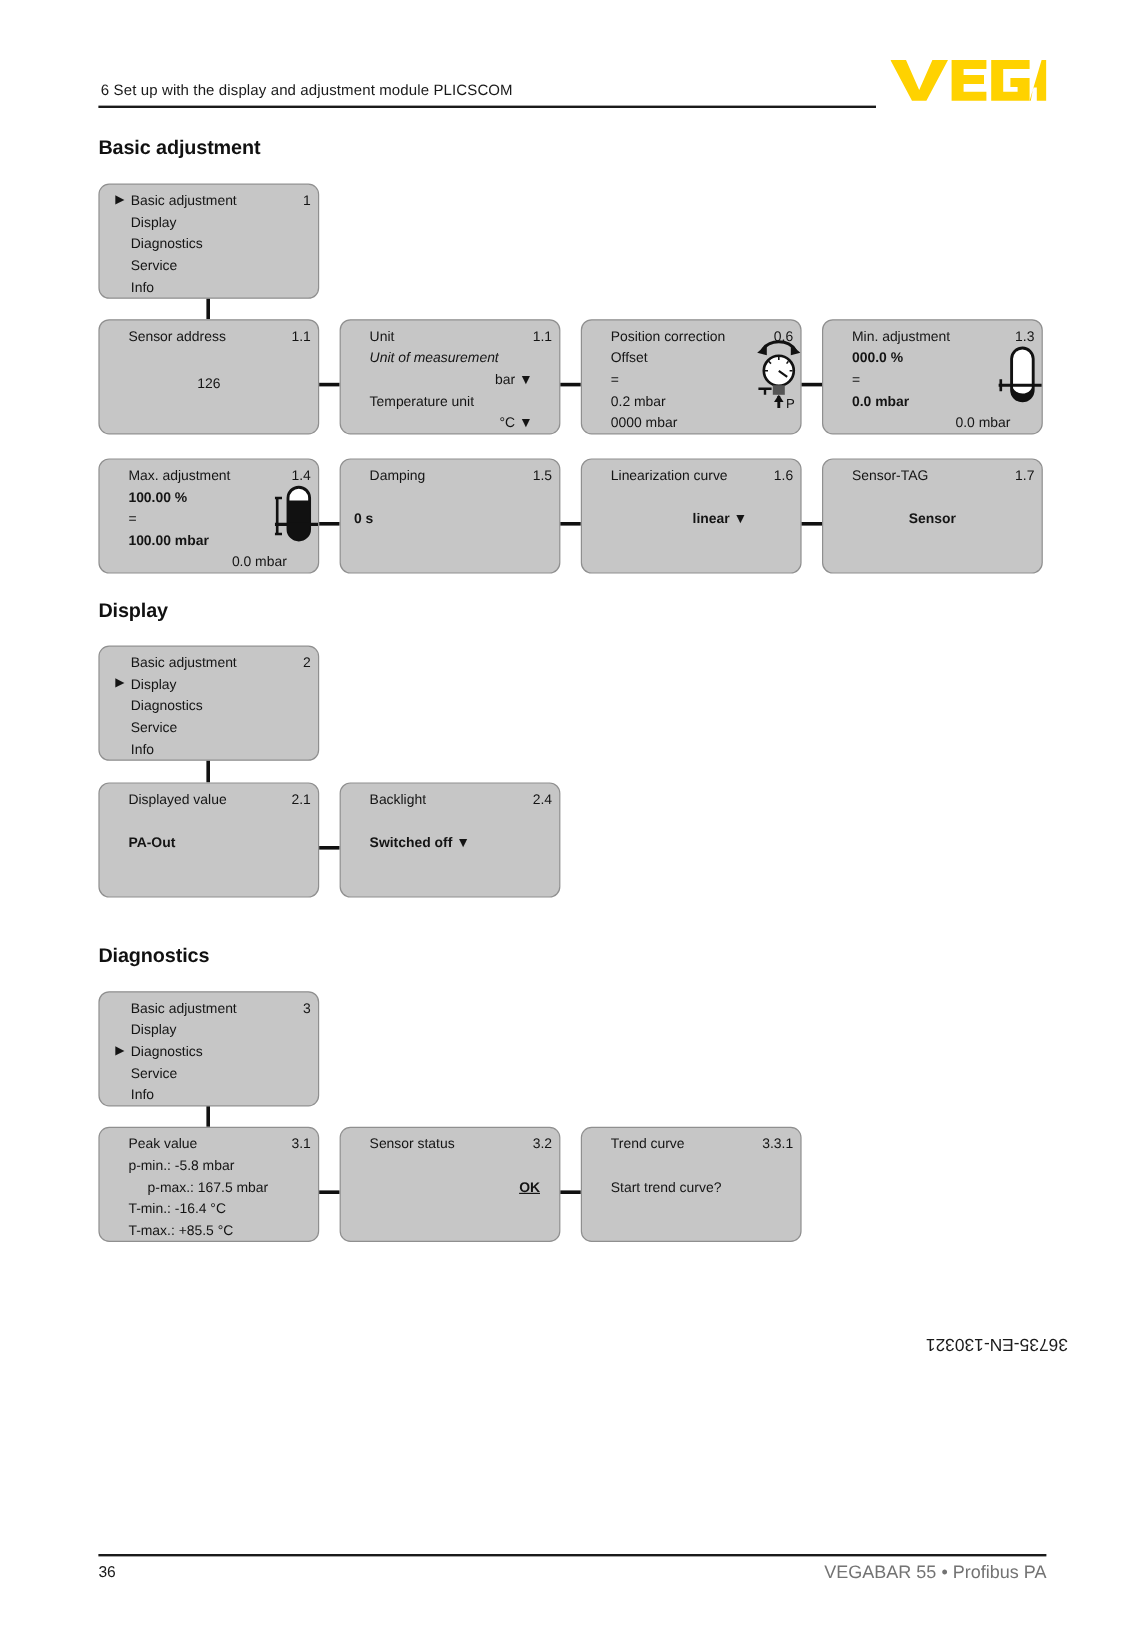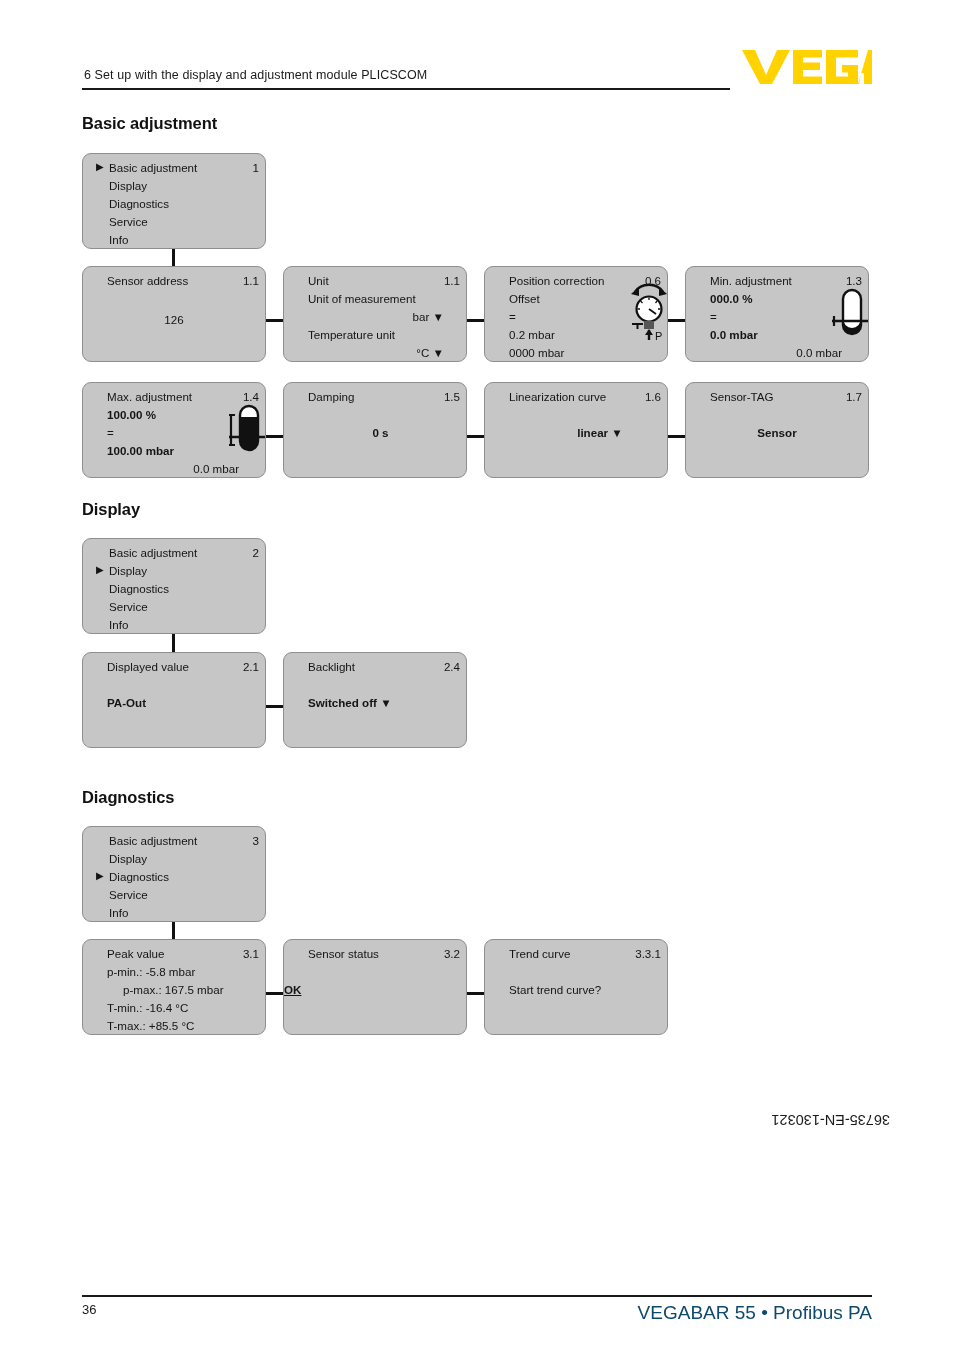--- a/index.html
+++ b/index.html
@@ -126,22 +126,22 @@
     position: absolute;
     left: 82px;
     top: 1302px;
     font-size: 13px;
     color: #1a1a1a;
   }
   .ftr-doc {
     position: absolute;
     right: 82px;
     top: 1302px;
-    font-size: 19px;
-    color: #0c4a6e;
+    font-size: 15px;
+    color: #737373;
     white-space: nowrap;
   }
   .side-code {
     position: absolute;
     right: 64px;
     top: 1128px;
     font-size: 14.5px;
     color: #1a1a1a;
     white-space: nowrap;
     transform-origin: 100% 0;
@@ -184,21 +184,21 @@
     <div class="num" style="right:6px;">1.1</div>
     <div class="row" style="left:24px; top:8px;">Sensor address</div>
     <div class="row" style="left:0; right:0; top:47px; text-align:center;">126</div>
   </div>
 
   <div class="conn-h" style="left:266px; top:319px; width:17px;"></div>
 
   <div class="box" style="left:283px; top:266px; width:184px; height:96px;">
     <div class="num" style="right:6px;">1.1</div>
     <div class="row" style="left:24px; top:8px;">Unit</div>
-    <div class="row" style="left:24px; top:26px;">Unit of measurement</div>
+    <div class="row" style="left:24px; top:26px;font-style:italic;">Unit of measurement</div>
     <div class="row" style="right:22px; top:44px;">bar ▼</div>
     <div class="row" style="left:24px; top:62px;">Temperature unit</div>
     <div class="row" style="right:22px; top:80px;">°C ▼</div>
   </div>
 
   <div class="conn-h" style="left:467px; top:319px; width:17px;"></div>
 
   <div class="box" style="left:484px; top:266px; width:184px; height:96px;">
     <div class="num" style="right:6px;">0.6</div>
     <div class="row" style="left:24px; top:8px;">Position correction</div>
@@ -263,21 +263,21 @@
       <line x1="0" y1="14" x2="6" y2="14" stroke="#111" stroke-width="2"></line>
       <line x1="0" y1="44" x2="6" y2="44" stroke="#111" stroke-width="2"></line>
     </svg>
   </div>
 
   <div class="conn-h" style="left:266px; top:435px; width:17px;"></div>
 
   <div class="box" style="left:283px; top:382px; width:184px; height:96px;">
     <div class="num" style="right:6px;text-align:center;">1.5</div>
     <div class="row" style="left:24px; top:8px;">Damping</div>
-    <div class="row bold" style="left:11px; right:0; top:44px; text-align:center;">0 s</div>
+    <div class="row bold" style="left:11px; right:0; top:44px; ">0 s</div>
   </div>
 
   <div class="conn-h" style="left:467px; top:435px; width:17px;"></div>
 
   <div class="box" style="left:484px; top:382px; width:184px; height:96px;">
     <div class="num" style="right:6px;">1.6</div>
     <div class="row" style="left:24px; top:8px;">Linearization curve</div>
     <div class="row bold" style="left:0; right:0; top:44px; text-align:center;margin-left:48px;">linear ▼</div>
   </div>
 
@@ -338,21 +338,21 @@
     <div class="row" style="left:24px; top:44px;padding-left:16px;">p-max.: 167.5 mbar</div>
     <div class="row" style="left:24px; top:62px;">T-min.: -16.4 °C</div>
     <div class="row" style="left:24px; top:80px;">T-max.: +85.5 °C</div>
   </div>
 
   <div class="conn-h" style="left:266px; top:992px; width:17px;"></div>
 
   <div class="box" style="left:283px; top:939px; width:184px; height:96px;">
     <div class="num" style="right:6px;">3.2</div>
     <div class="row" style="left:24px; top:8px;">Sensor status</div>
-    <div class="row bold" style="left:0; right:16px; top:44px; text-align:left;text-decoration:underline;">OK</div>
+    <div class="row bold" style="left:0; right:16px; top:44px; text-align:right;text-decoration:underline;">OK</div>
   </div>
 
   <div class="conn-h" style="left:467px; top:992px; width:17px;"></div>
 
   <div class="box" style="left:484px; top:939px; width:184px; height:96px;">
     <div class="num" style="right:6px;">3.3.1</div>
     <div class="row" style="left:24px; top:8px;">Trend curve</div>
     <div class="row" style="left:24px; top:44px;">Start trend curve?</div>
   </div>
 

